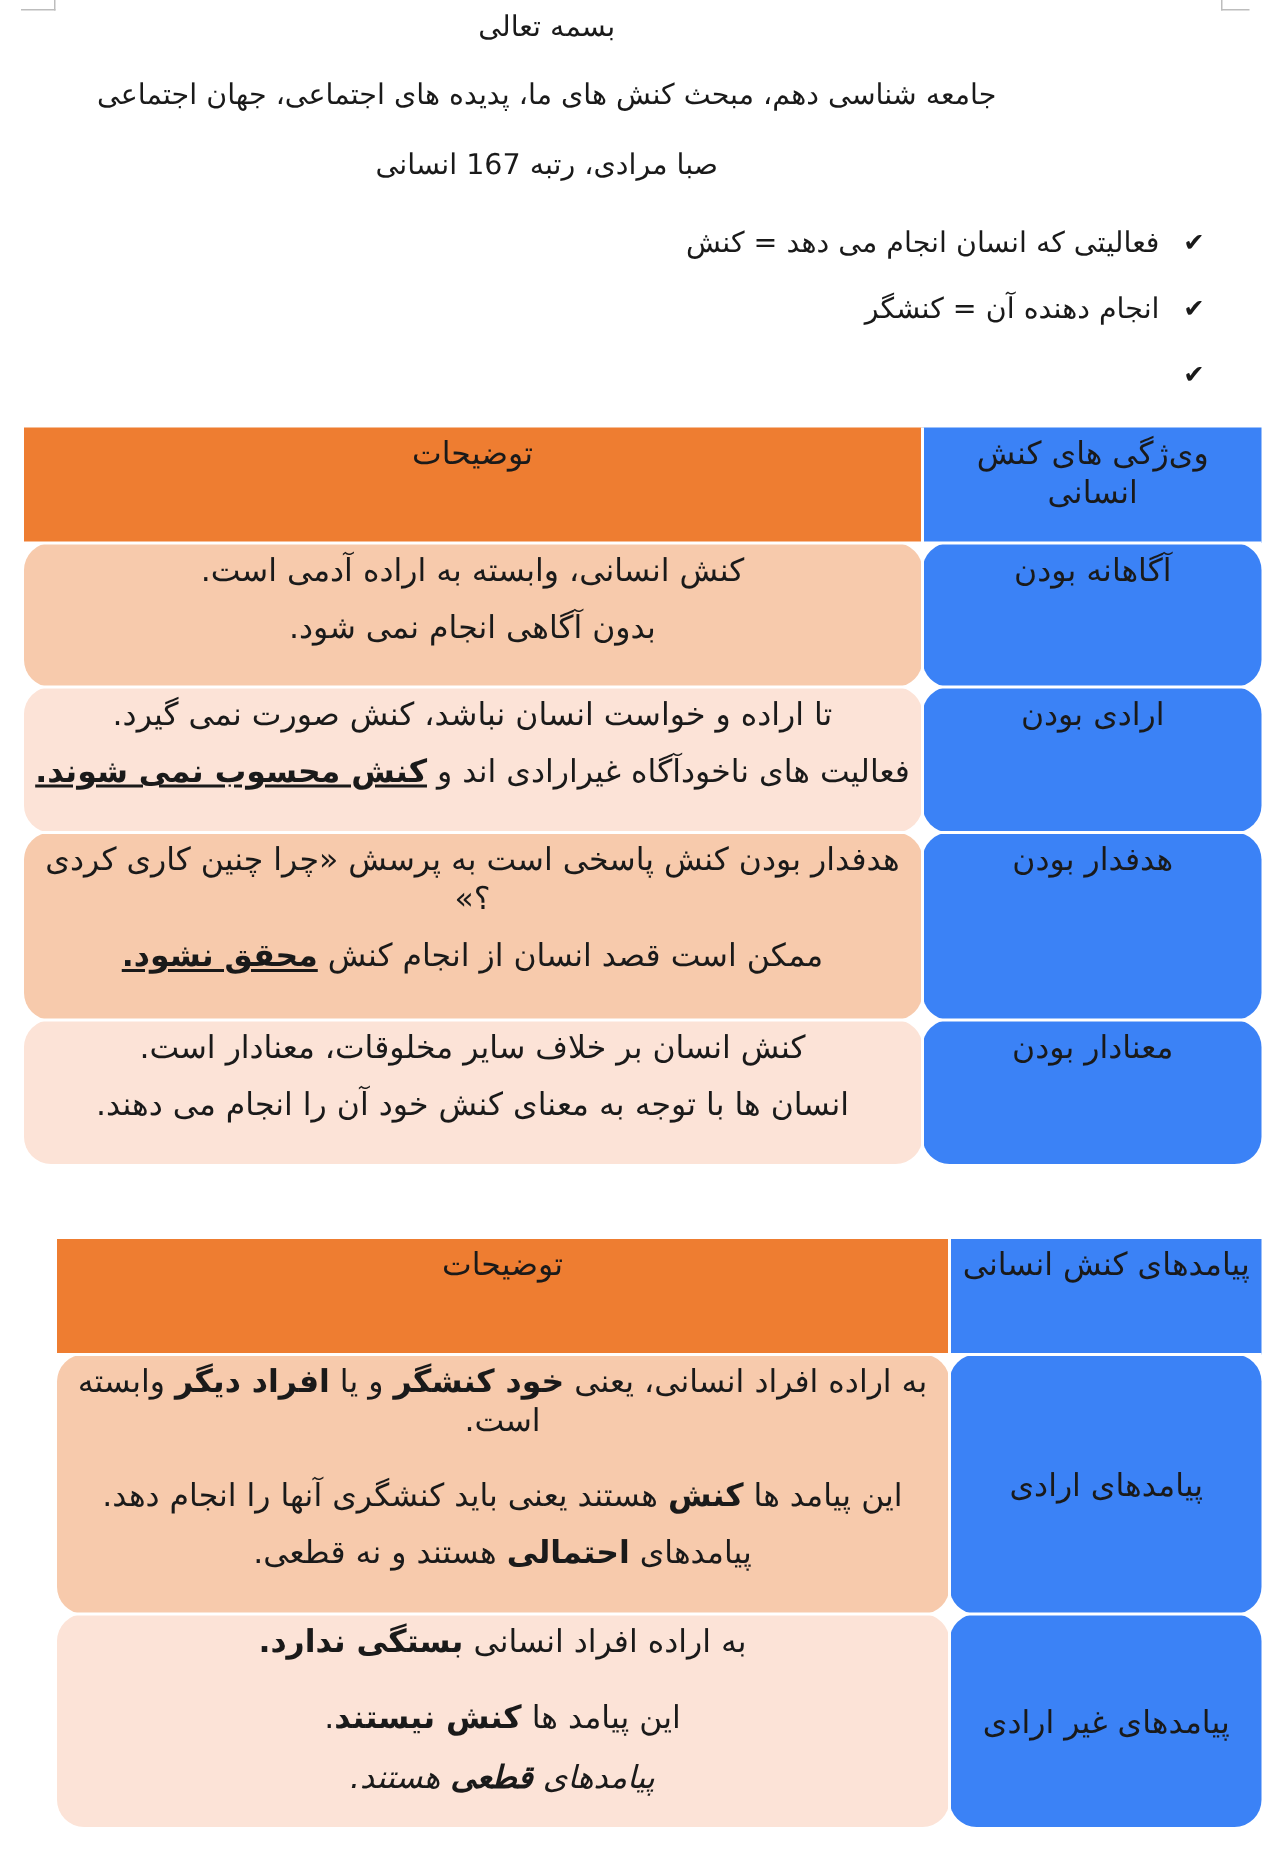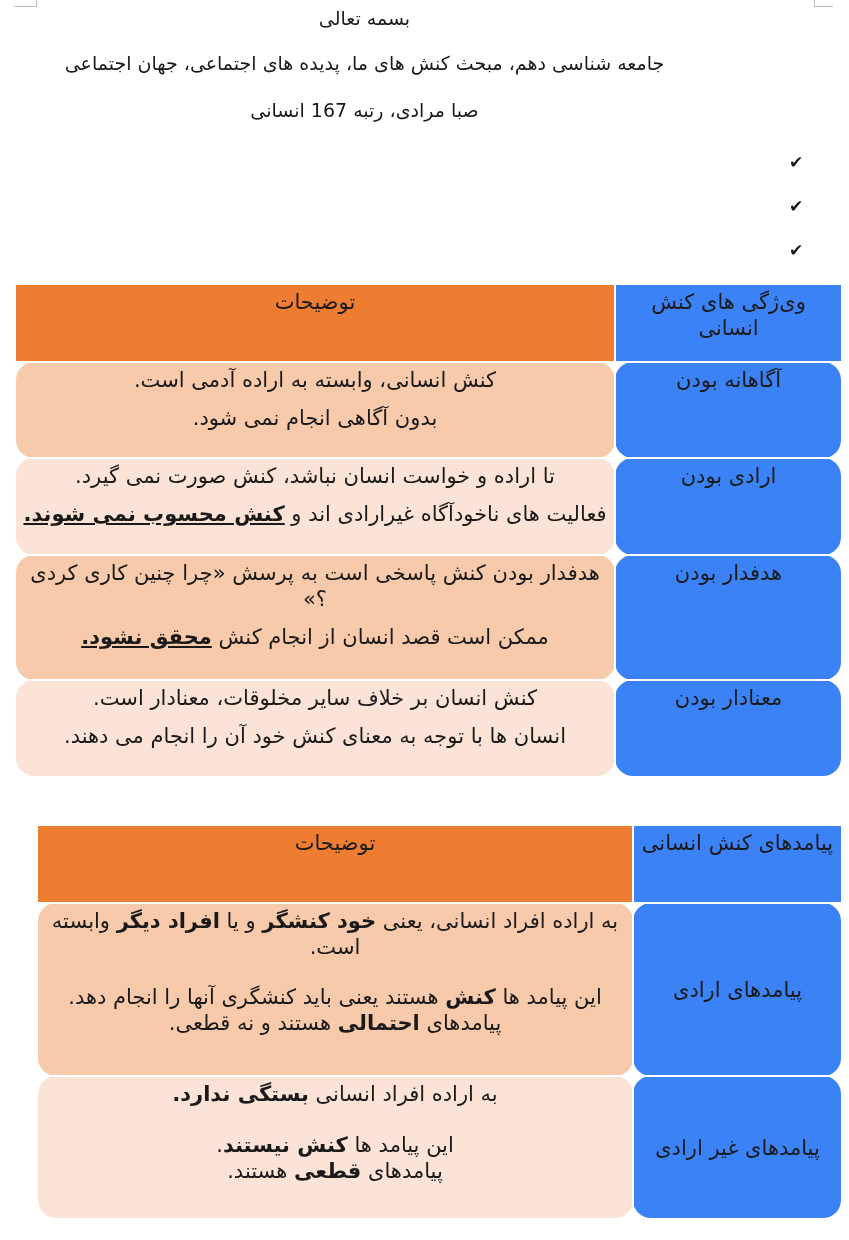--- a/index.html
+++ b/index.html
@@ -39,23 +39,25 @@
 <div class="corner tl"></div>
 <div class="corner tr"></div>
 
 <div class="title-line" style="top:3px;">بسمه تعالی</div>
 <div class="title-line" style="top:48px;">جامعه شناسی دهم، مبحث کنش های ما، پدیده های اجتماعی، جهان اجتماعی</div>
 <div class="title-line" style="top:95px;">صبا مرادی، رتبه 167 انسانی</div>
 
 <div class="bullets">
   <div class="bullet">
     <span class="check">✔</span>
+    <span>فعالیتی که انسان انجام می دهد = کنش</span>
   </div>
   <div class="bullet">
     <span class="check">✔</span>
+    <span>انجام دهنده آن = کنشگر</span>
   </div>
   <div class="bullet bold">
     <span class="check">✔</span>
   </div>
 </div>
 
 <table class="t" style="left:16px; top:285px; width:825px;">
   <colgroup>
       <col style="width:226px">
       <col style="width:599px">
@@ -108,25 +110,25 @@
   <tbody>
       <tr class="hdr" style="height:77px;">
     <td class="key">پیامدهای کنش انسانی</td>
     <td class="desc">توضیحات</td>
   </tr>
   <tr class="sep" style="height:173px;">
     <td class="key" style="vertical-align:middle;margin-top:23px;">پیامدهای ارادی</td>
     <td class="desc row-a">
       <span class="line"><span>به اراده افراد انسانی، یعنی </span><b>خود کنشگر</b><span> و یا </span><b>افراد دیگر</b><span> وابسته است.</span></span>
       <span class="line" style="margin-top:24px;"><span>این پیامد ها </span><b>کنش</b><span> هستند یعنی باید کنشگری آنها را انجام دهد.</span></span>
-      <span class="line" style=""><span>پیامدهای </span><b>احتمالی</b><span> هستند و نه قطعی.</span></span>
+      <span class="line" style="margin-top:12px;"><span>پیامدهای </span><b>احتمالی</b><span> هستند و نه قطعی.</span></span>
     </td>
   </tr>
   <tr class="sep" style="height:142px;">
     <td class="key" style="vertical-align:middle;">پیامدهای غیر ارادی</td>
     <td class="desc row-b">
       <span class="line"><span>به اراده افراد انسانی </span><b>بستگی ندارد.</b></span>
       <span class="line" style="margin-top:25px;"><span>این پیامد ها </span><b>کنش نیستند</b><span>.</span></span>
-      <span class="line" style=""><span>پیامدهای </span><b>قطعی</b><span> هستند.</span></span>
+      <span class="line" style="margin-top:14px;font-style:italic;"><span>پیامدهای </span><b>قطعی</b><span> هستند.</span></span>
     </td>
   </tr>
 </tbody>
   </table>
 
 </body></html>

